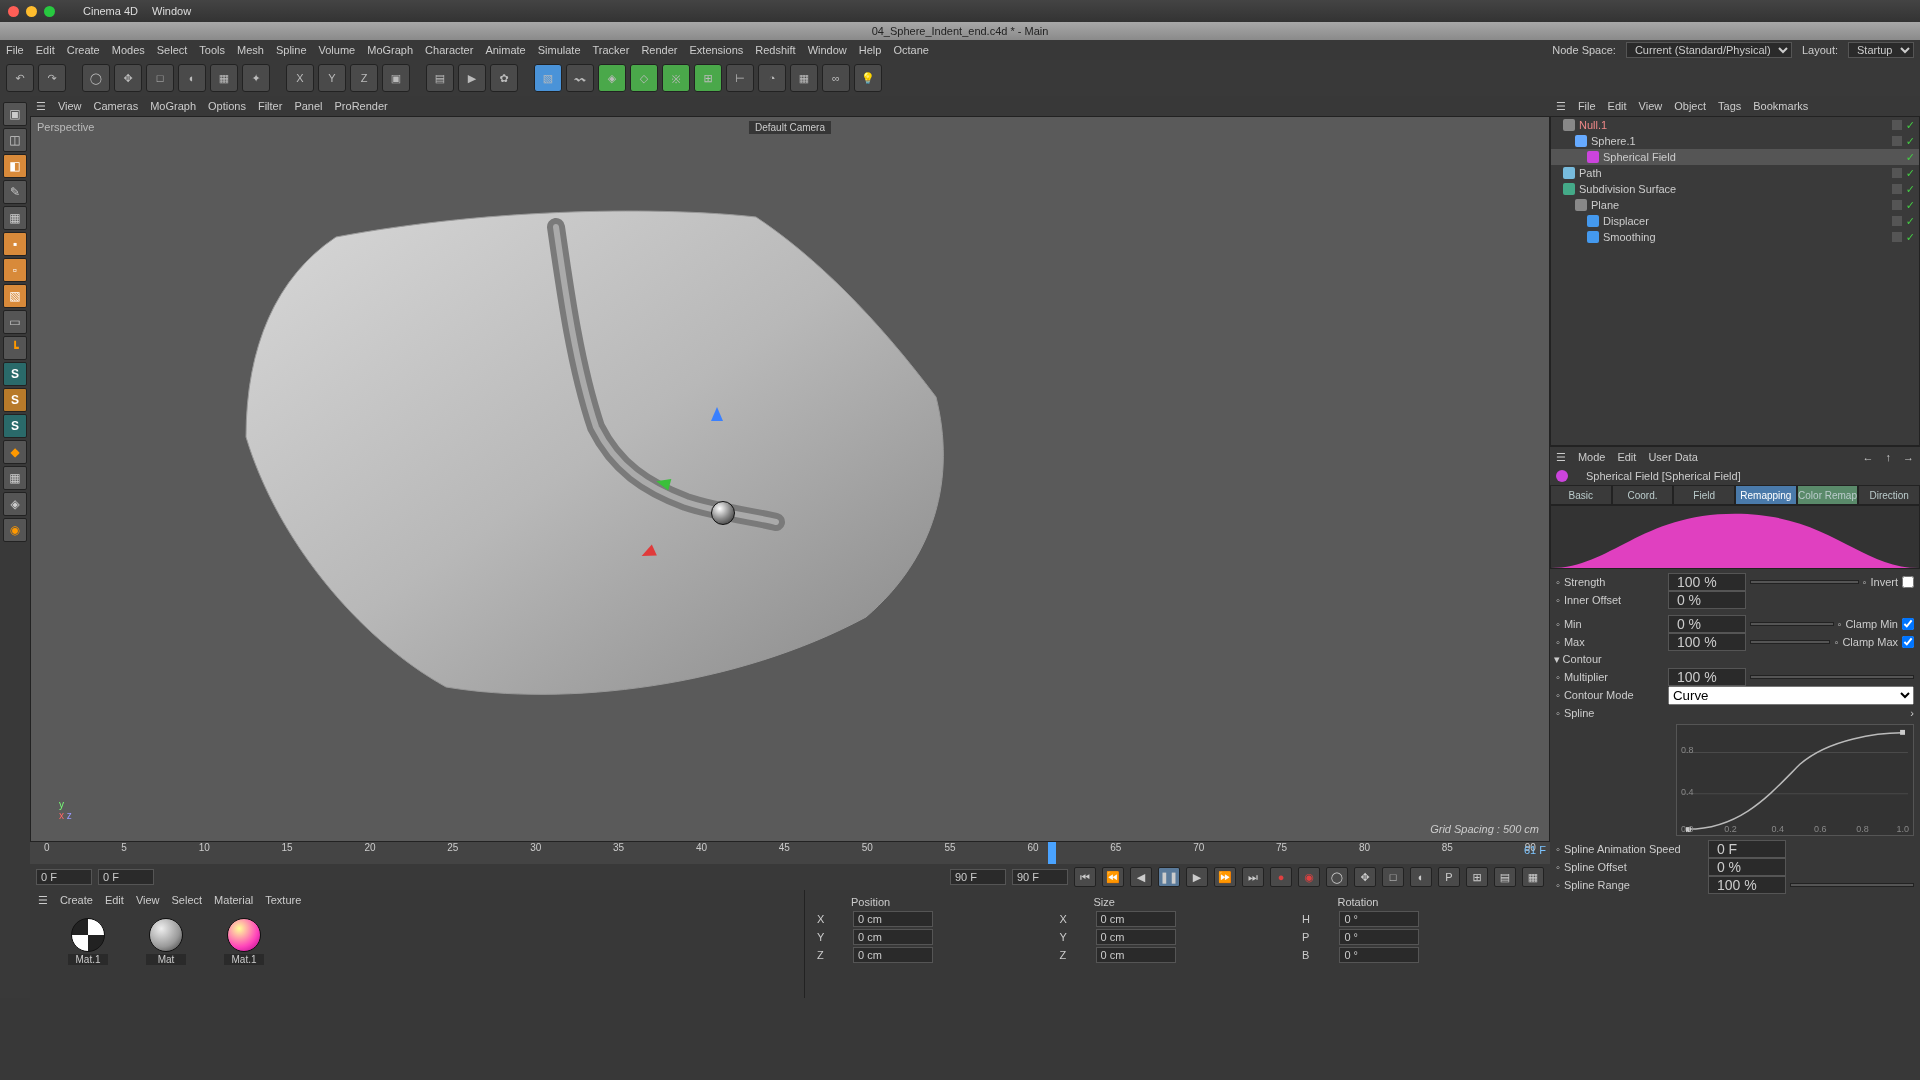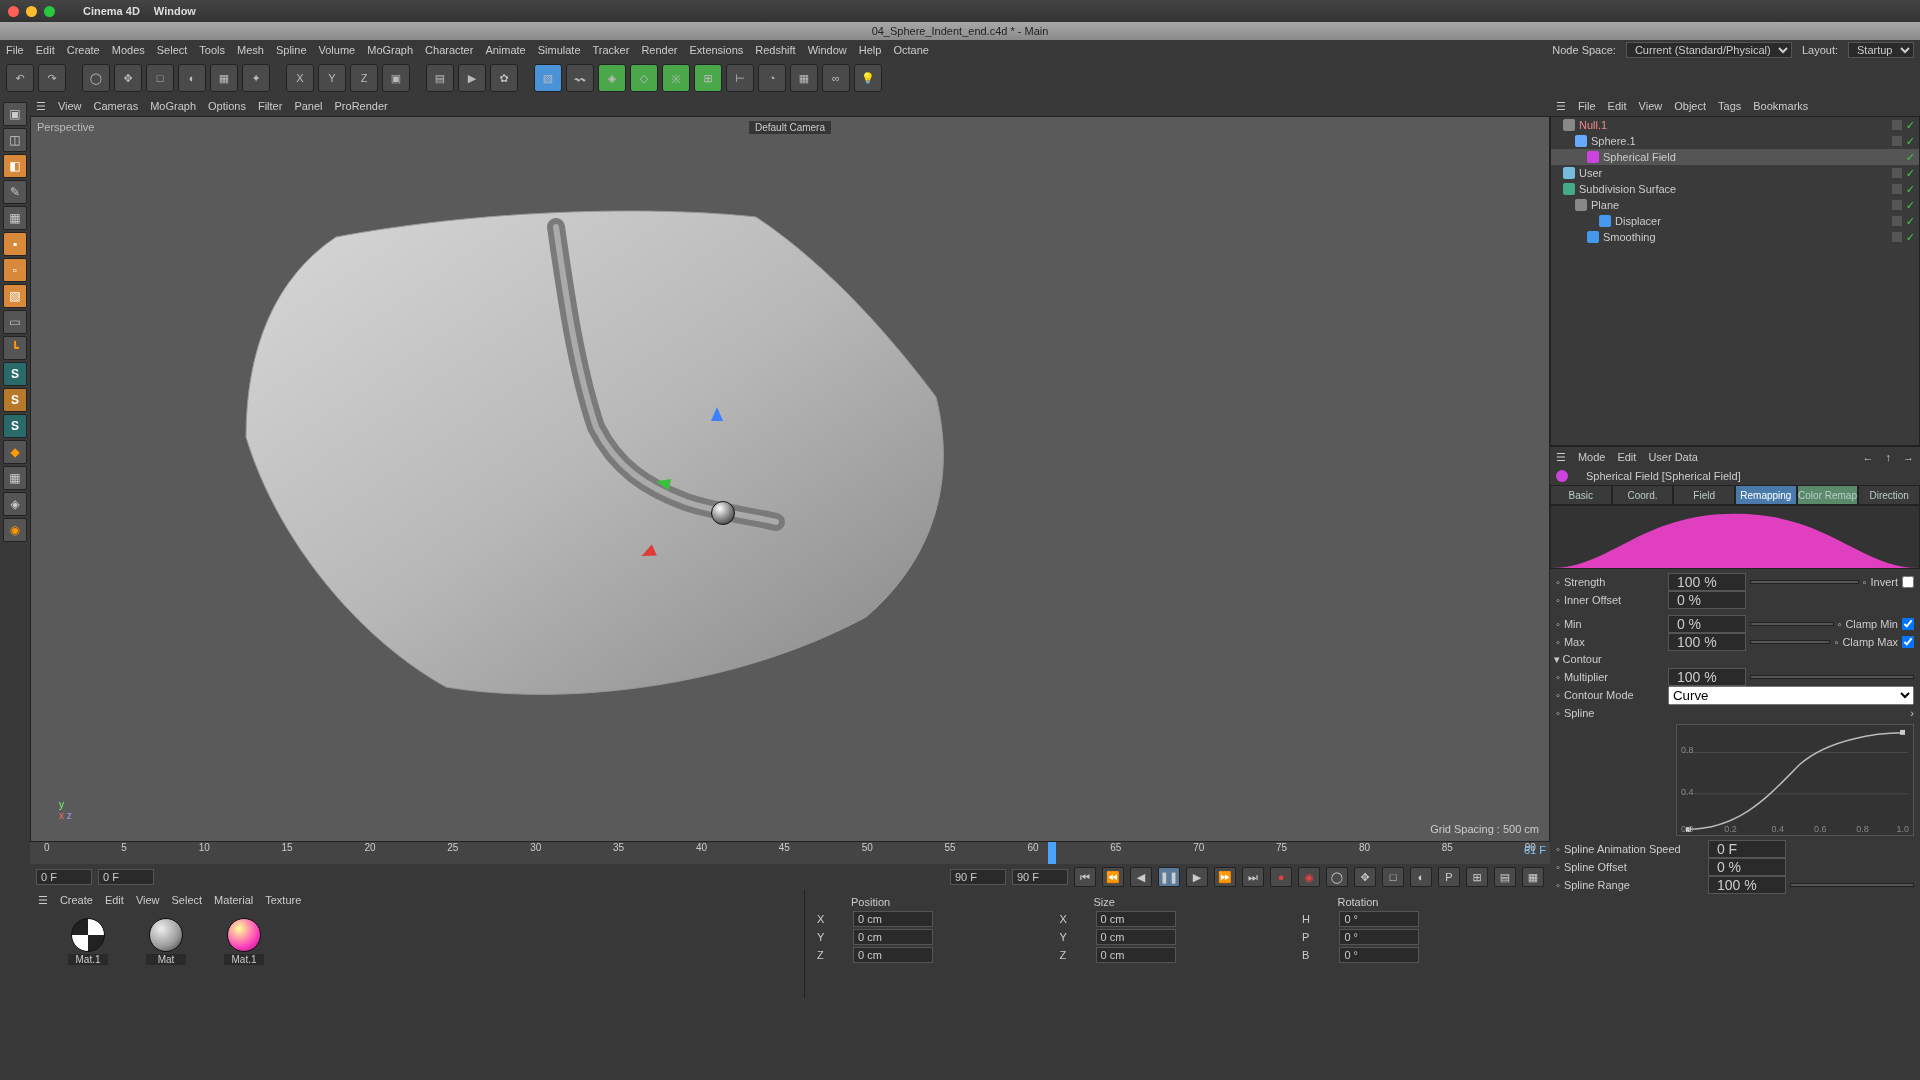--- a/index.html
+++ b/index.html
@@ -3,21 +3,21 @@
 <meta charset="utf-8">
 <style>
 * { margin: 0; padding: 0; box-sizing: border-box; font-family: -apple-system, Arial, sans-serif; }
 body { background: #383838; color: #ccc; font-size: 11px; overflow: hidden; width: 1920px; height: 1080px; }
 
 .mac-bar { height: 22px; background: linear-gradient(#444,#333); display: flex; align-items: center; padding: 0 8px; gap: 14px; }
 .mac-bar .dots { display: flex; gap: 7px; }
 .mac-bar .dot { width: 11px; height: 11px; border-radius: 50%; }
 .mac-bar .dr { background: #ff5f57; } .mac-bar .dy { background: #ffbd2e; } .mac-bar .dg { background: #28c940; }
 .mac-bar .apple { color: #eee; font-size: 14px; }
-.mac-bar .mi { color: #ddd; font-weight: bold; }
+.mac-bar .mi { color: #ddd; }
 
 .title-bar { height: 18px; background: linear-gradient(#a8a8a8,#8a8a8a); text-align: center; color: #222; font-size: 11px; line-height: 18px; }
 
 .top-menu { height: 20px; background: #383838; display: flex; align-items: center; padding: 0 6px; gap: 12px; }
 .top-menu .mi { color: #ccc; }
 .top-menu .right { margin-left: auto; display: flex; align-items: center; gap: 10px; }
 .top-menu select { background: #2a2a2a; color: #ccc; border: 1px solid #555; font-size: 11px; padding: 0 4px; }
 
 .toolbar { height: 36px; background: #393939; display: flex; align-items: center; padding: 0 6px; gap: 4px; }
 .toolbar .btn { width: 28px; height: 28px; background: #4a4a4a; border: 1px solid #222; border-radius: 3px; display: flex; align-items: center; justify-content: center; color: #bbb; }
@@ -29,21 +29,21 @@
 .left-tools .tb { width: 24px; height: 24px; background: #555; border: 1px solid #222; border-radius: 2px; display: flex; align-items: center; justify-content: center; font-size: 12px; }
 .left-tools .tb.cube { background: #d88a3a; color: #fff; }
 .left-tools .tb.s { background: #2a6a6a; color: #fff; font-weight: bold; }
 .left-tools .tb.plus { color: #f90; }
 
 .center { flex: 1; display: flex; flex-direction: column; }
 .vp-menu { height: 20px; background: #383838; display: flex; align-items: center; padding: 0 6px; gap: 12px; }
 .viewport { flex: 1; background: #5a5a5a; position: relative; border: 1px solid #222; }
 .viewport .persp { position: absolute; top: 4px; left: 6px; color: #bbb; }
 .viewport .camlbl { position: absolute; top: 4px; left: 50%; transform: translateX(-50%); background: rgba(0,0,0,.4); color: #ccc; padding: 1px 6px; font-size: 10px; }
-.viewport .grid { position: absolute; bottom: 6px; right: 10px; color: #ccc; }
+.viewport .grid { position: absolute; bottom: 6px; right: 10px; color: #ccc; font-style: italic; }
 .viewport .gizmo-origin { position: absolute; bottom: 20px; left: 28px; font-size: 10px; }
 .viewport .gizmo-origin .y { color: #7f7; } .viewport .gizmo-origin .x { color: #f66; } .viewport .gizmo-origin .z { color: #99f; }
 .viewport .scene { position: absolute; inset: 0; }
 .surface { position: absolute; left: 185px; top: 80px; width: 760px; height: 520px; }
 .surface svg { width: 100%; height: 100%; }
 .axis { position: absolute; left: 640px; top: 300px; }
 .axis .a { position: absolute; width: 0; height: 0; }
 .axis .ay { left: 40px; top: -10px; border-left: 6px solid transparent; border-right: 6px solid transparent; border-bottom: 14px solid #3a80ff; }
 .axis .ax { left: -30px; top: 130px; border-top: 6px solid transparent; border-bottom: 6px solid transparent; border-right: 14px solid #e03a3a; transform: rotate(-25deg); }
 .axis .az { left: -15px; top: 60px; border-top: 6px solid transparent; border-bottom: 6px solid transparent; border-right: 14px solid #3ac03a; transform: rotate(15deg); }
@@ -395,37 +395,37 @@
           <span style="color:#4c4;margin-right:4px">✓</span>
         </div>
         <div class="row sel" style="padding-left: 36px;">
           <span class="ico" style="background:#c4d"></span>
           <span>Spherical Field</span>
           <span class="chk" style="background:#555"></span>
           <span style="color:#4c4;margin-right:4px">✓</span>
         </div>
         <div class="row " style="padding-left: 12px;">
           <span class="ico" style="background:#7bd"></span>
-          <span>User</span>
+          <span>Path</span>
           <span class="chk" style="background:#555"></span>
           <span style="color:#4c4;margin-right:4px">✓</span>
         </div>
         <div class="row " style="padding-left: 12px;">
           <span class="ico" style="background:#4a8"></span>
           <span>Subdivision Surface</span>
           <span class="chk" style="background:#555"></span>
           <span style="color:#4c4;margin-right:4px">✓</span>
         </div>
         <div class="row " style="padding-left: 24px;">
           <span class="ico" style="background:#888"></span>
           <span>Plane</span>
           <span class="chk" style="background:#555"></span>
           <span style="color:#4c4;margin-right:4px">✓</span>
         </div>
-        <div class="row " style="padding-left: 36px; margin-left: 12px;">
+        <div class="row " style="padding-left: 36px;">
           <span class="ico" style="background:#49e"></span>
           <span>Displacer</span>
           <span class="chk" style="background:#555"></span>
           <span style="color:#4c4;margin-right:4px">✓</span>
         </div>
         <div class="row " style="padding-left: 36px;">
           <span class="ico" style="background:#49e"></span>
           <span>Smoothing</span>
           <span class="chk" style="background:#555"></span>
           <span style="color:#4c4;margin-right:4px">✓</span>

